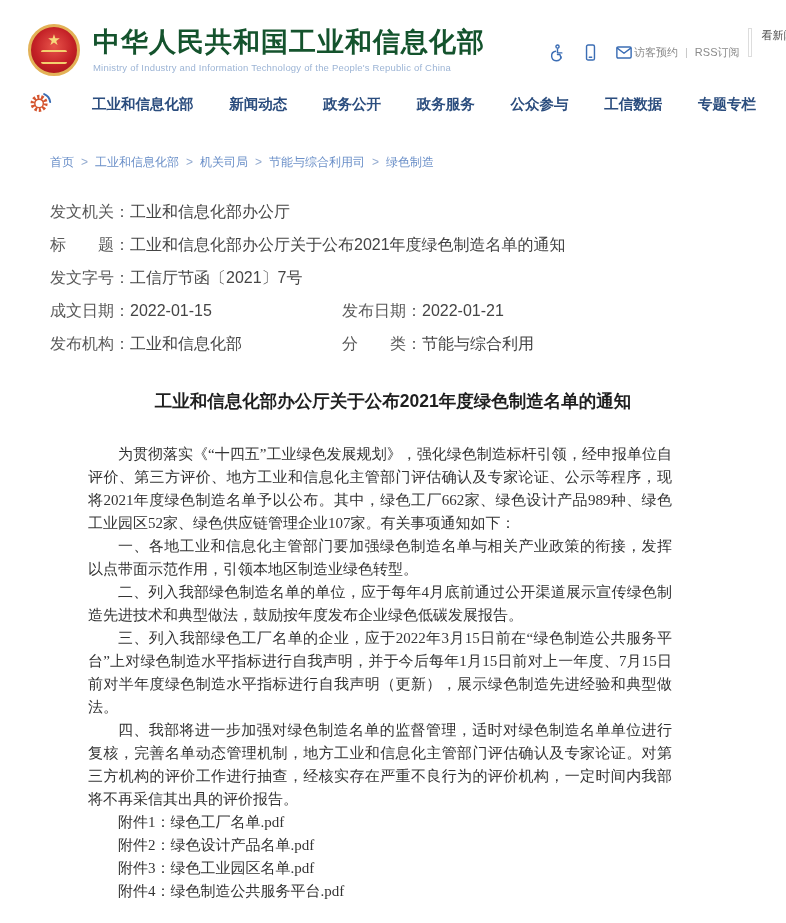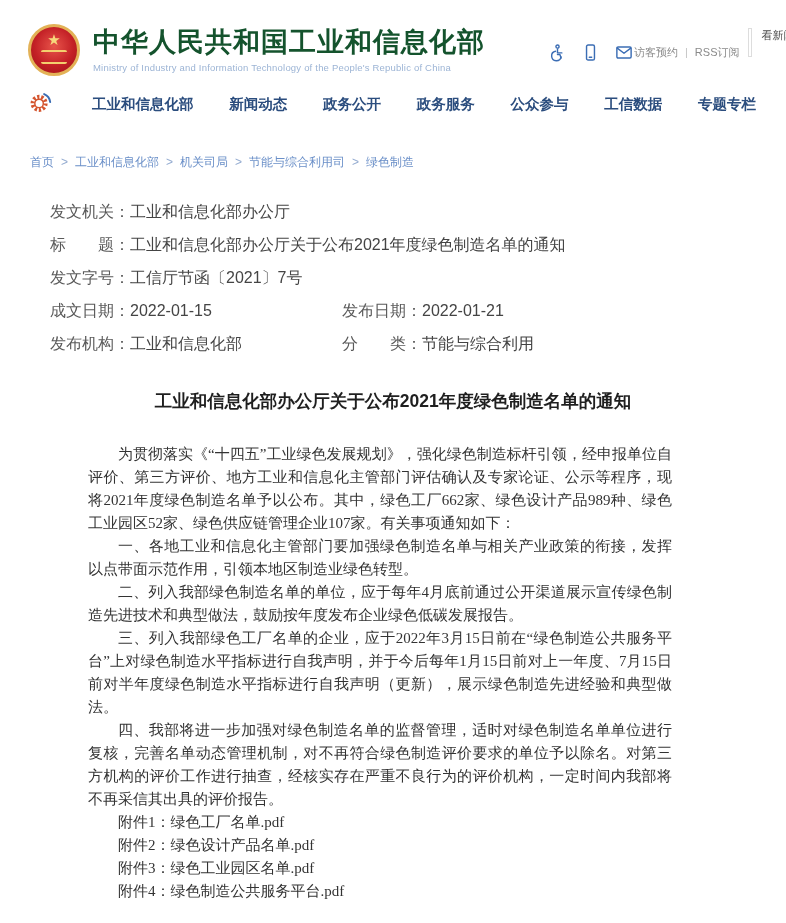--- a/index.html
+++ b/index.html
@@ -47,21 +47,21 @@
   .quick-links { display: flex; justify-content: space-between; font-size: 11px; }
   .quick-links a { color: #4a4a4a; text-decoration: none; cursor: pointer; white-space: nowrap; }
 
   
   .main-nav { display: flex; align-items: center; padding: 8px 30px 12px 28px; }
   .nav-logo { flex: 0 0 auto; }
   .nav-items { display: flex; flex: 1; justify-content: space-between; margin-left: 40px; }
   .nav-item { font-size: 14.5px; font-weight: bold; color: #2b4d7e; text-decoration: none; cursor: pointer; white-space: nowrap; }
 
   
-  .breadcrumb { padding: 24px 15px 0 30px; font-size: 12px; }
+  .breadcrumb { padding: 24px 15px 0 30px; font-size: 12px; margin-left: 20px; }
   .crumb { color: #6a8fc8; text-decoration: none; cursor: pointer; }
   .crumb + .crumb::before { content: ">"; color: #93abd0; margin: 0 7px; }
 
   
   .doc-meta { margin: 30px 86px 0 50px; font-size: 16px; line-height: 1.4; }
   .meta-row { margin-bottom: 10.5px; white-space: nowrap; }
   .meta-label { color: #5a5a5a; }
   .meta-value { color: #444; display: inline-block; min-width: 212px; white-space: normal; vertical-align: top; }
   .meta-value.wide { min-width: 0; }
 
@@ -190,21 +190,21 @@
 
   <h1 class="doc-title">工业和信息化部办公厅关于公布2021年度绿色制造名单的通知</h1>
 
   <div class="doc-body">
     <div>
 
     <p>为贯彻落实《“十四五”工业绿色发展规划》，强化绿色制造标杆引领，经申报单位自评价、第三方评价、地方工业和信息化主管部门评估确认及专家论证、公示等程序，现将2021年度绿色制造名单予以公布。其中，绿色工厂662家、绿色设计产品989种、绿色工业园区52家、绿色供应链管理企业107家。有关事项通知如下：</p>
         <p>一、各地工业和信息化主管部门要加强绿色制造名单与相关产业政策的衔接，发挥以点带面示范作用，引领本地区制造业绿色转型。</p>
         <p>二、列入我部绿色制造名单的单位，应于每年4月底前通过公开渠道展示宣传绿色制造先进技术和典型做法，鼓励按年度发布企业绿色低碳发展报告。</p>
         <p>三、列入我部绿色工厂名单的企业，应于2022年3月15日前在“绿色制造公共服务平台”上对绿色制造水平指标进行自我声明，并于今后每年1月15日前对上一年度、7月15日前对半年度绿色制造水平指标进行自我声明（更新），展示绿色制造先进经验和典型做法。</p>
-        <p>四、我部将进一步加强对绿色制造名单的监督管理，适时对绿色制造名单单位进行复核，完善名单动态管理机制，对不再符合绿色制造评价要求的单位予以除名。对第三方机构的评价工作进行抽查，经核实存在严重不良行为的评价机构，一定时间内我部将不再采信其出具的评价报告。</p>
+        <p>四、我部将进一步加强对绿色制造名单的监督管理，适时对绿色制造名单单位进行复核，完善名单动态管理机制，地方工业和信息化主管部门评估确认及专家论证。对第三方机构的评价工作进行抽查，经核实存在严重不良行为的评价机构，一定时间内我部将不再采信其出具的评价报告。</p>
       </div>
     <div class="attachments">
 
     <a class="attachment-link">附件1：绿色工厂名单.pdf</a>
         <a class="attachment-link">附件2：绿色设计产品名单.pdf</a>
         <a class="attachment-link">附件3：绿色工业园区名单.pdf</a>
         <a class="attachment-link">附件4：绿色制造公共服务平台.pdf</a>
       </div>
   </div>
 

